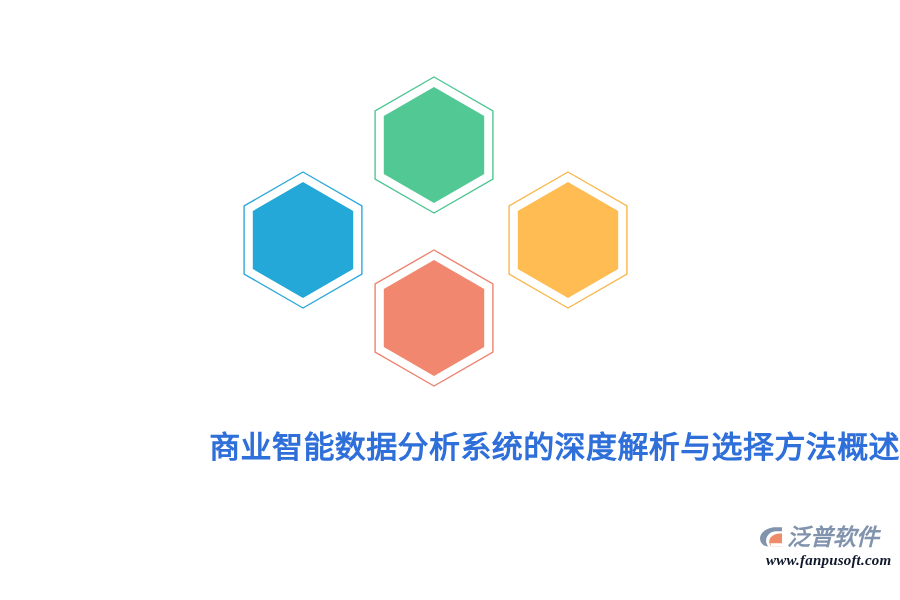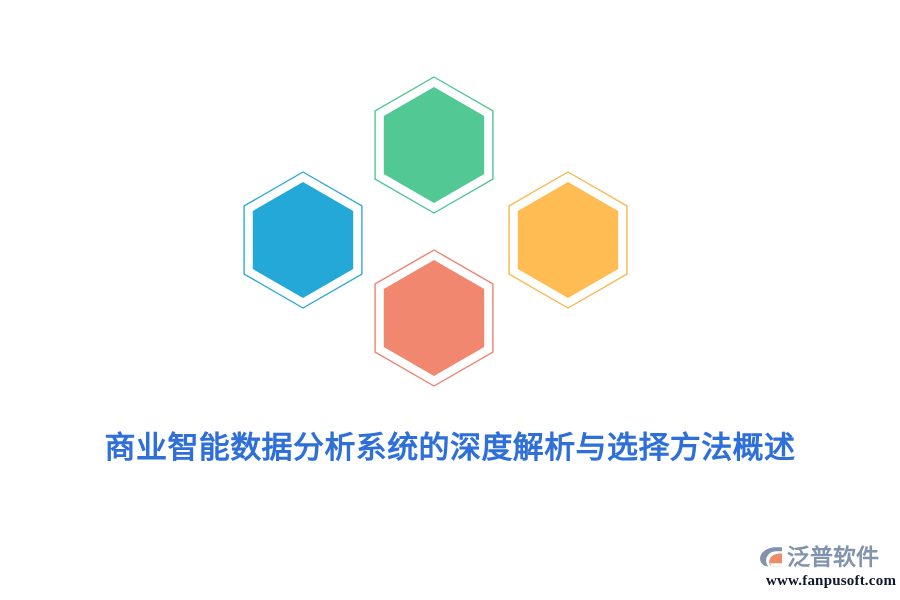--- a/index.html
+++ b/index.html
@@ -33,39 +33,40 @@
 
   
   #title-band {
     position: absolute;
     left: 0;
     top: 424px;
     width: 900px;
     height: 48px;
     display: flex;
     align-items: center;
-    justify-content: center;
+    justify-content: flex-end;
   }
 
   #page-title {
     font-size: 31px;
     font-weight: bold;
     letter-spacing: 0.4px;
     line-height: 1.05;
     white-space: nowrap;
     color: #2e6fd9;
   }
 
   
   #brand-logo {
     position: absolute;
     right: 12px;
-    bottom: 4px;
+    bottom: 24px;
     width: 130px;
     height: 62px;
+    font-style: italic;
   }
 
   #brand-row {
     position: absolute;
     left: 0;
     top: 8px;
     height: 30px;
     display: flex;
     align-items: center;
     gap: 3px;

